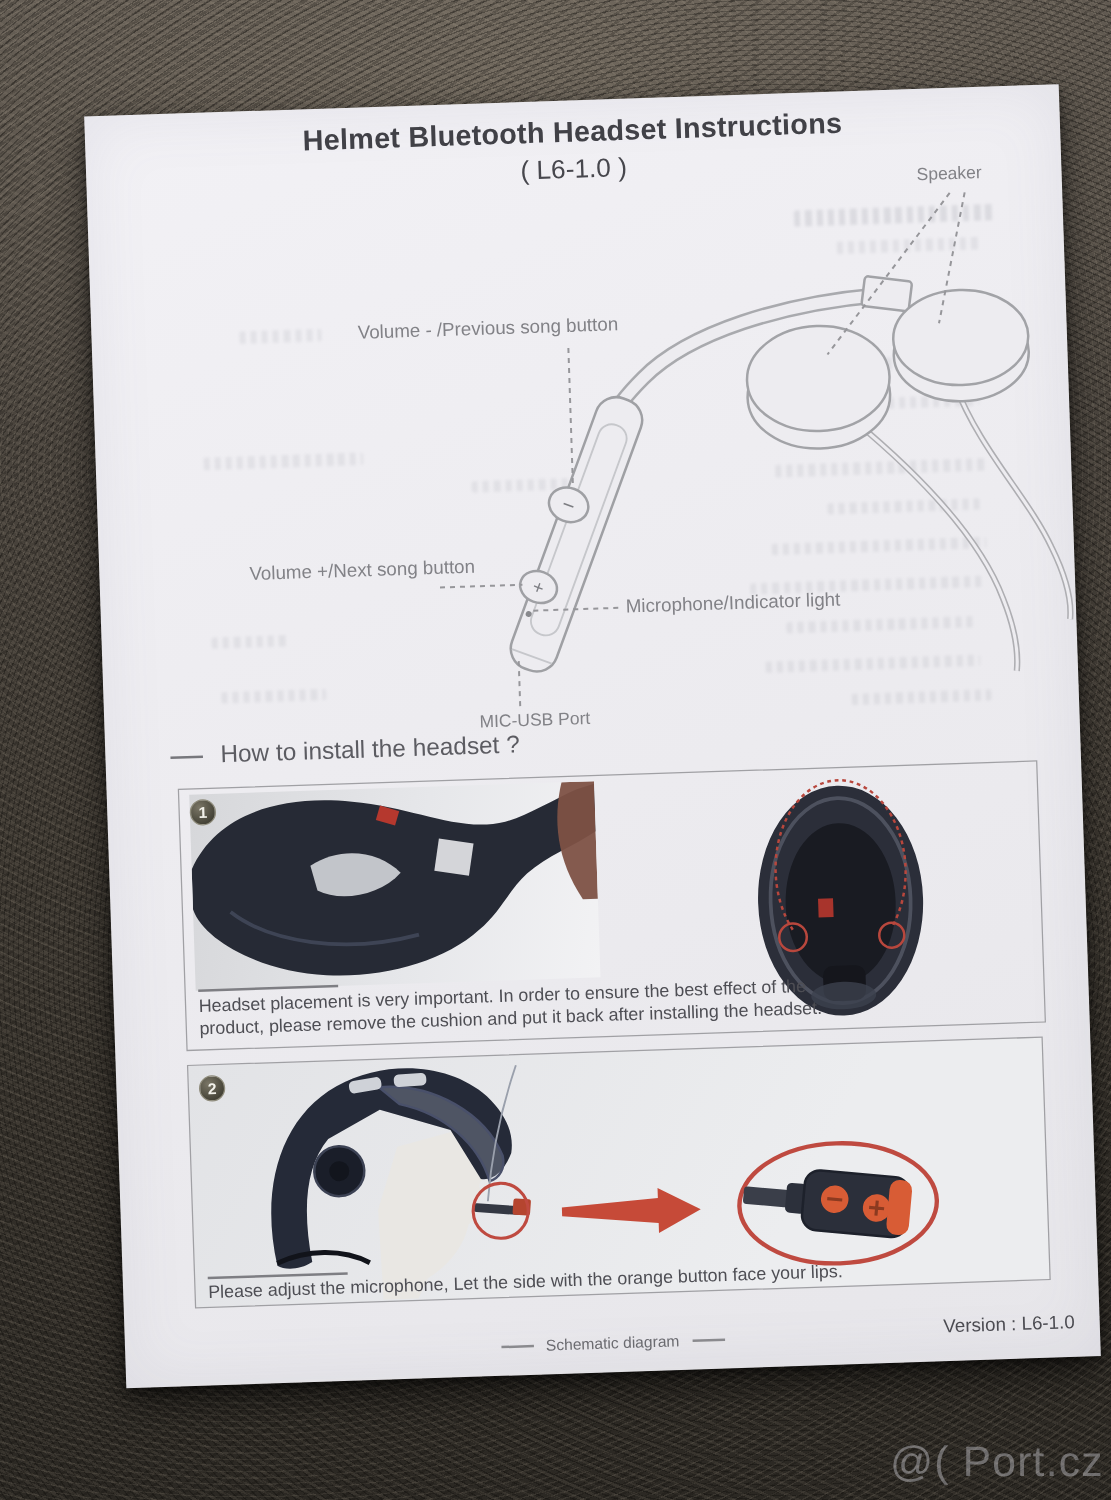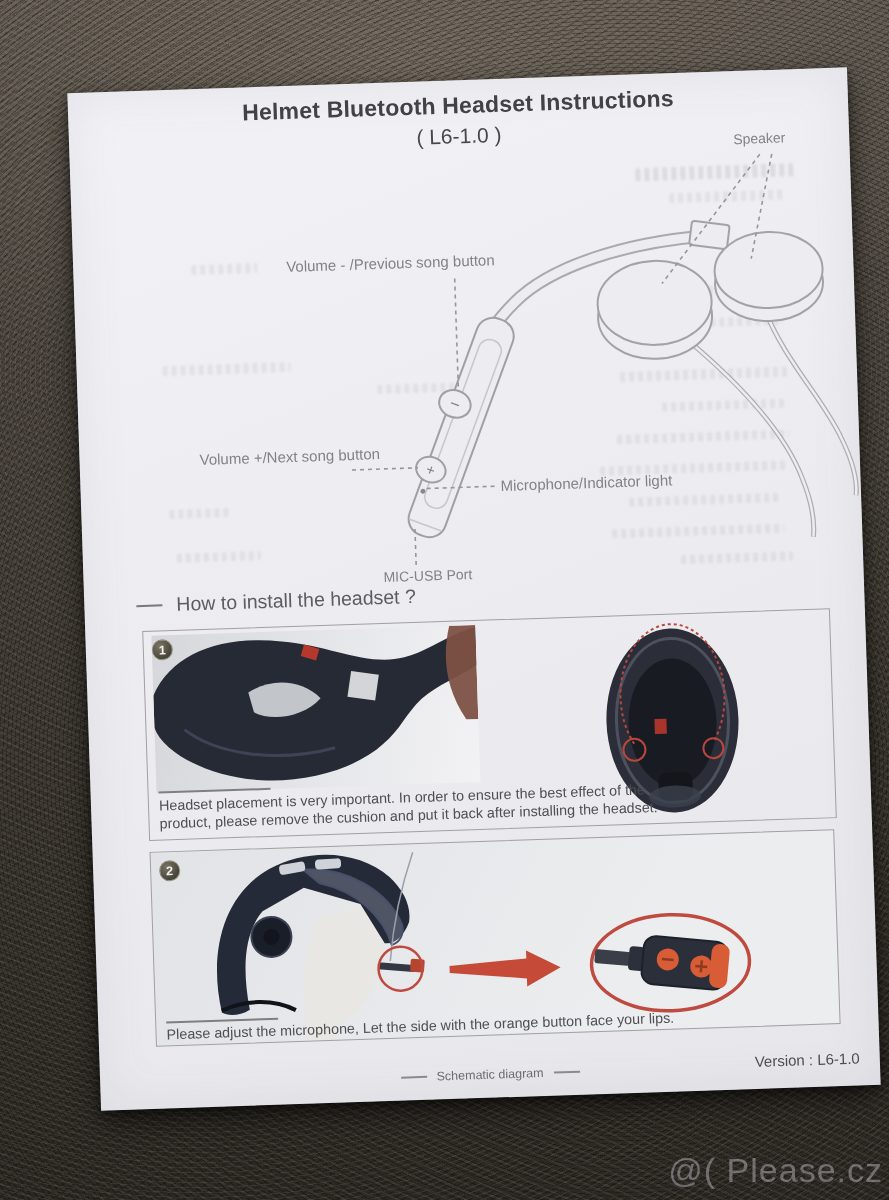--- a/index.html
+++ b/index.html
@@ -211,14 +211,14 @@
     </div>
 
     <div class="footer-center">
       <div class="f-dash"></div>
       <span class="f-text">Schematic diagram</span>
       <div class="f-dash"></div>
     </div>
     <div class="version">Version : L6-1.0</div>
   </div>
 
-  <div class="watermark">@( Please.cz</div>
+  <div class="watermark">@( Port.cz</div>
 </div>
 
 </body></html>

